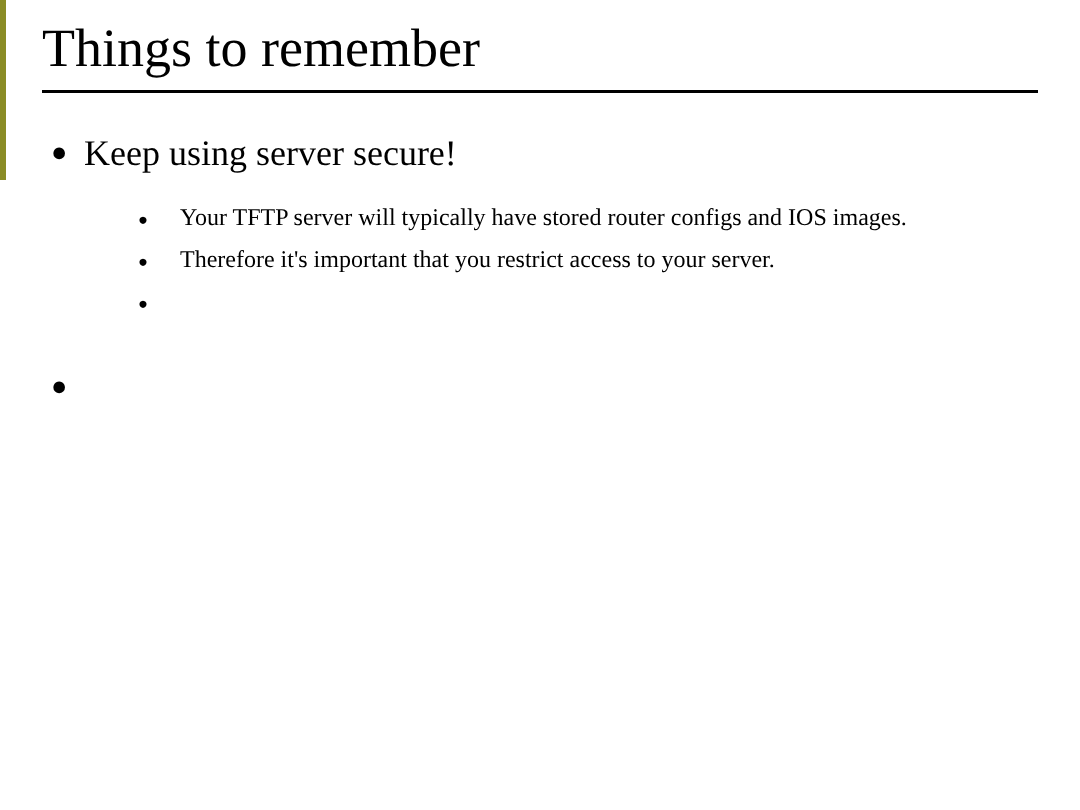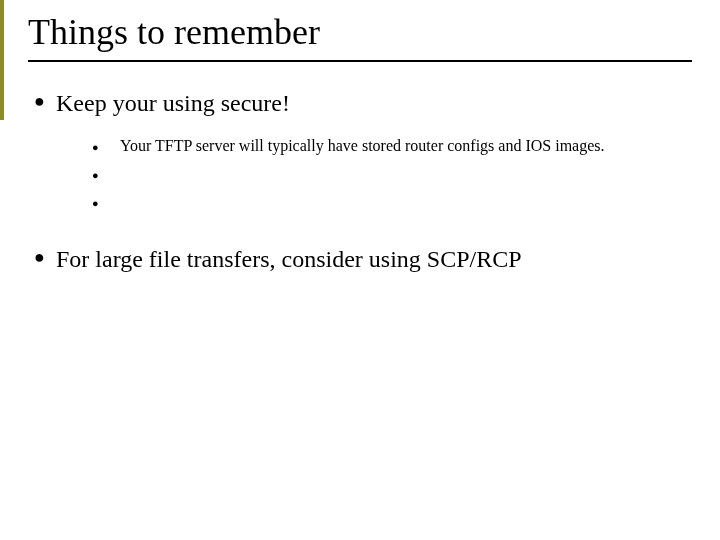--- a/index.html
+++ b/index.html
@@ -86,35 +86,35 @@
 <div class="slide">
   <div class="accent-bar"></div>
 
   <h1 class="title">Things to remember</h1>
   <hr class="title-rule">
 
   <div class="body">
 
     <div class="level1">
       <span class="bullet">●</span>
-      <span class="text">Keep your using secure!</span>
+      <span class="text">Keep using server secure!</span>
     </div>
 
     <div class="sublist">
       <div class="level2">
         <span class="bullet">●</span>
         <span class="text">Your TFTP server will typically have stored router configs and IOS images.</span>
       </div>
       <div class="level2">
         <span class="bullet">●</span>
+        <span class="text">Therefore it's important that you restrict access to your server.</span>
       </div>
       <div class="level2">
         <span class="bullet">●</span>
       </div>
     </div>
 
     <div class="level1">
       <span class="bullet">●</span>
-      <span class="text">For large file transfers, consider using SCP/RCP</span>
     </div>
 
   </div>
 </div>
 
 </body></html>

